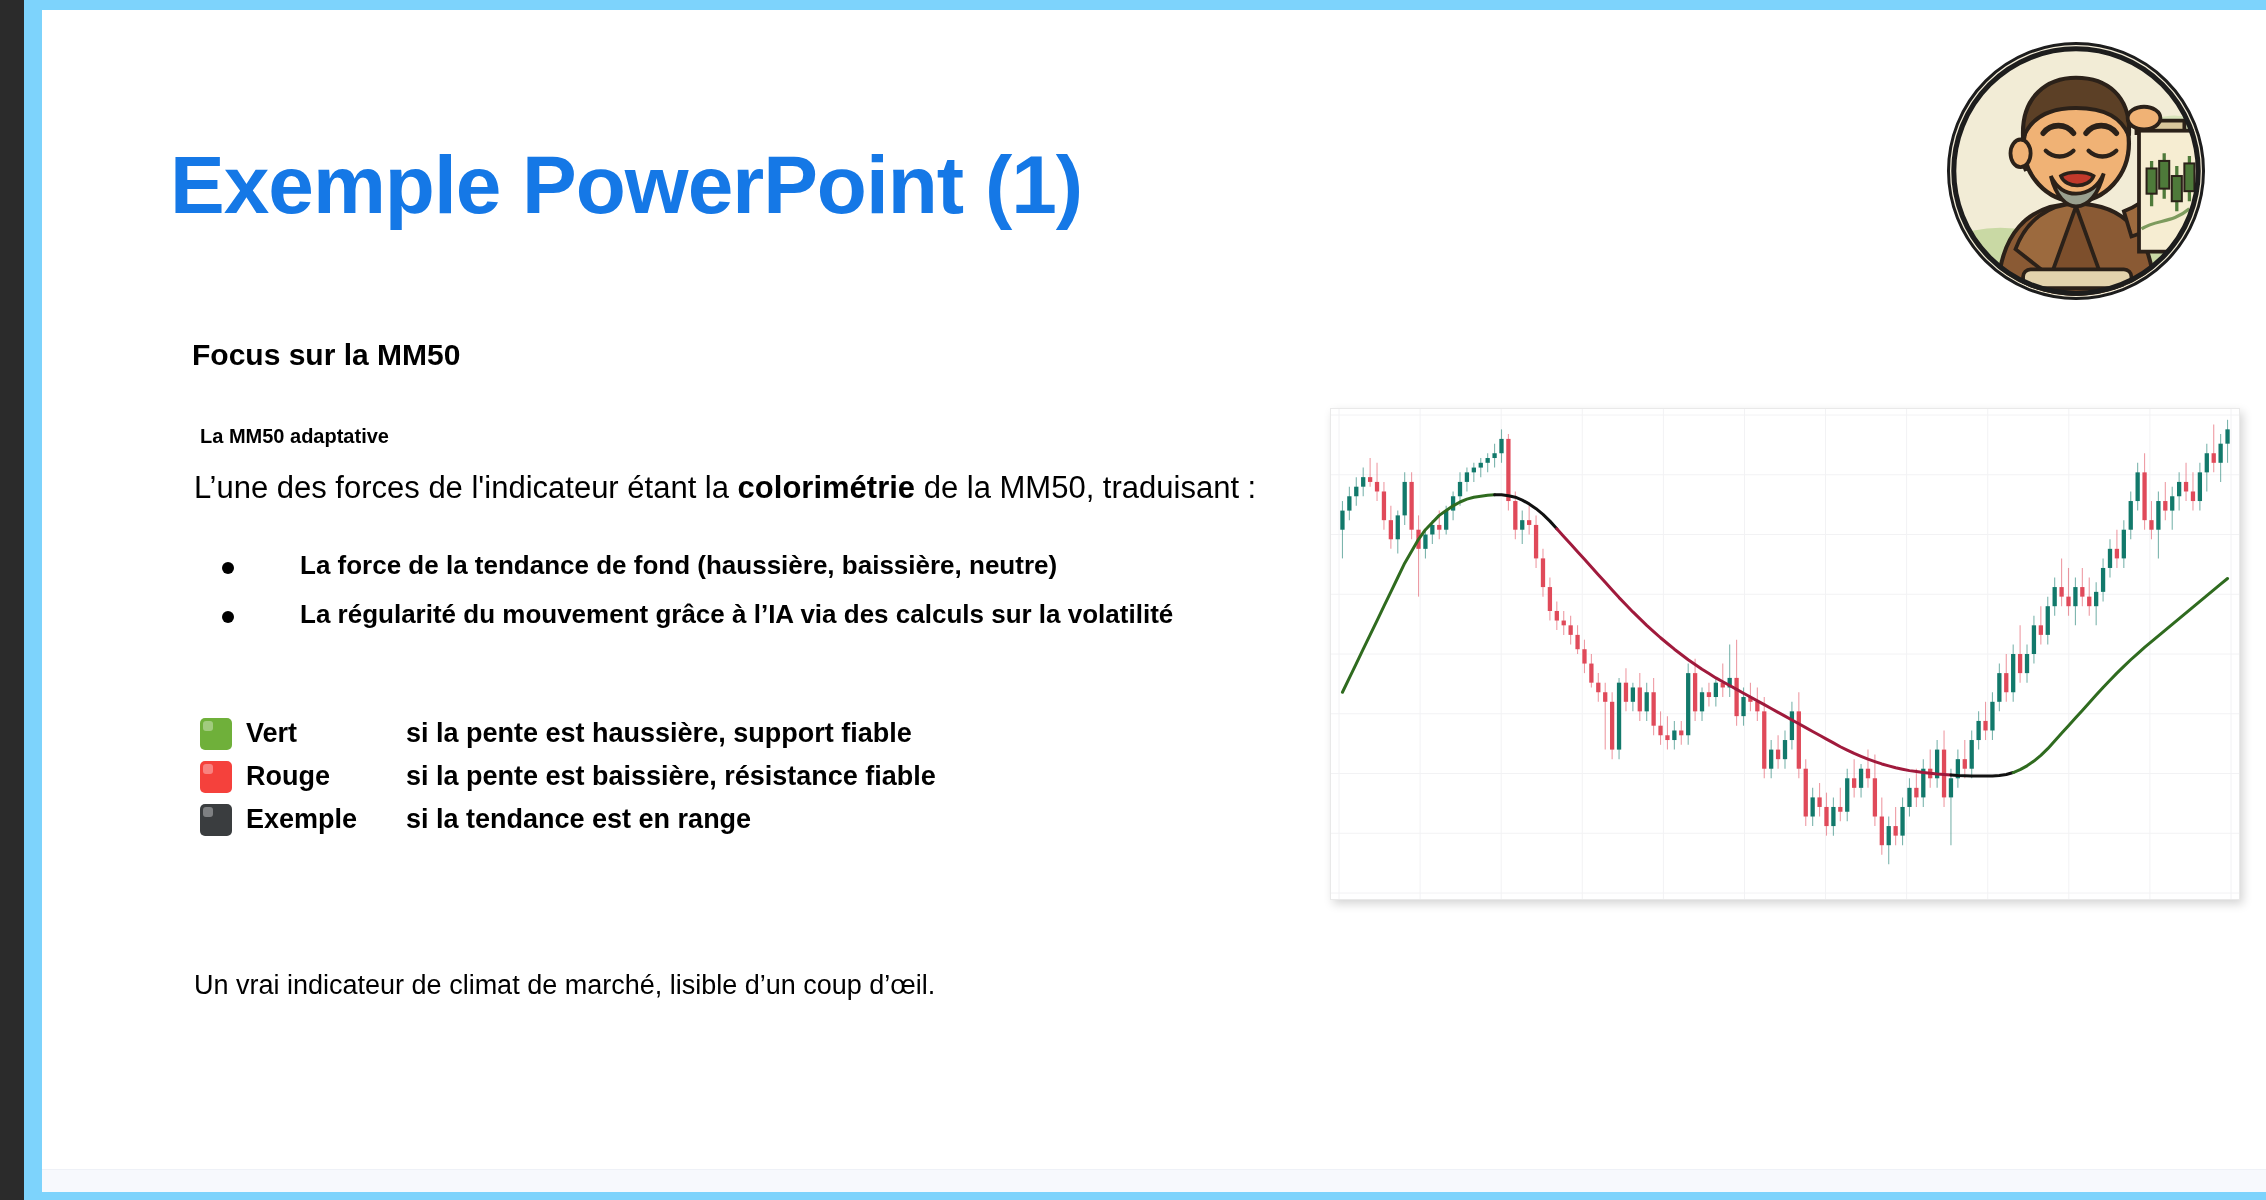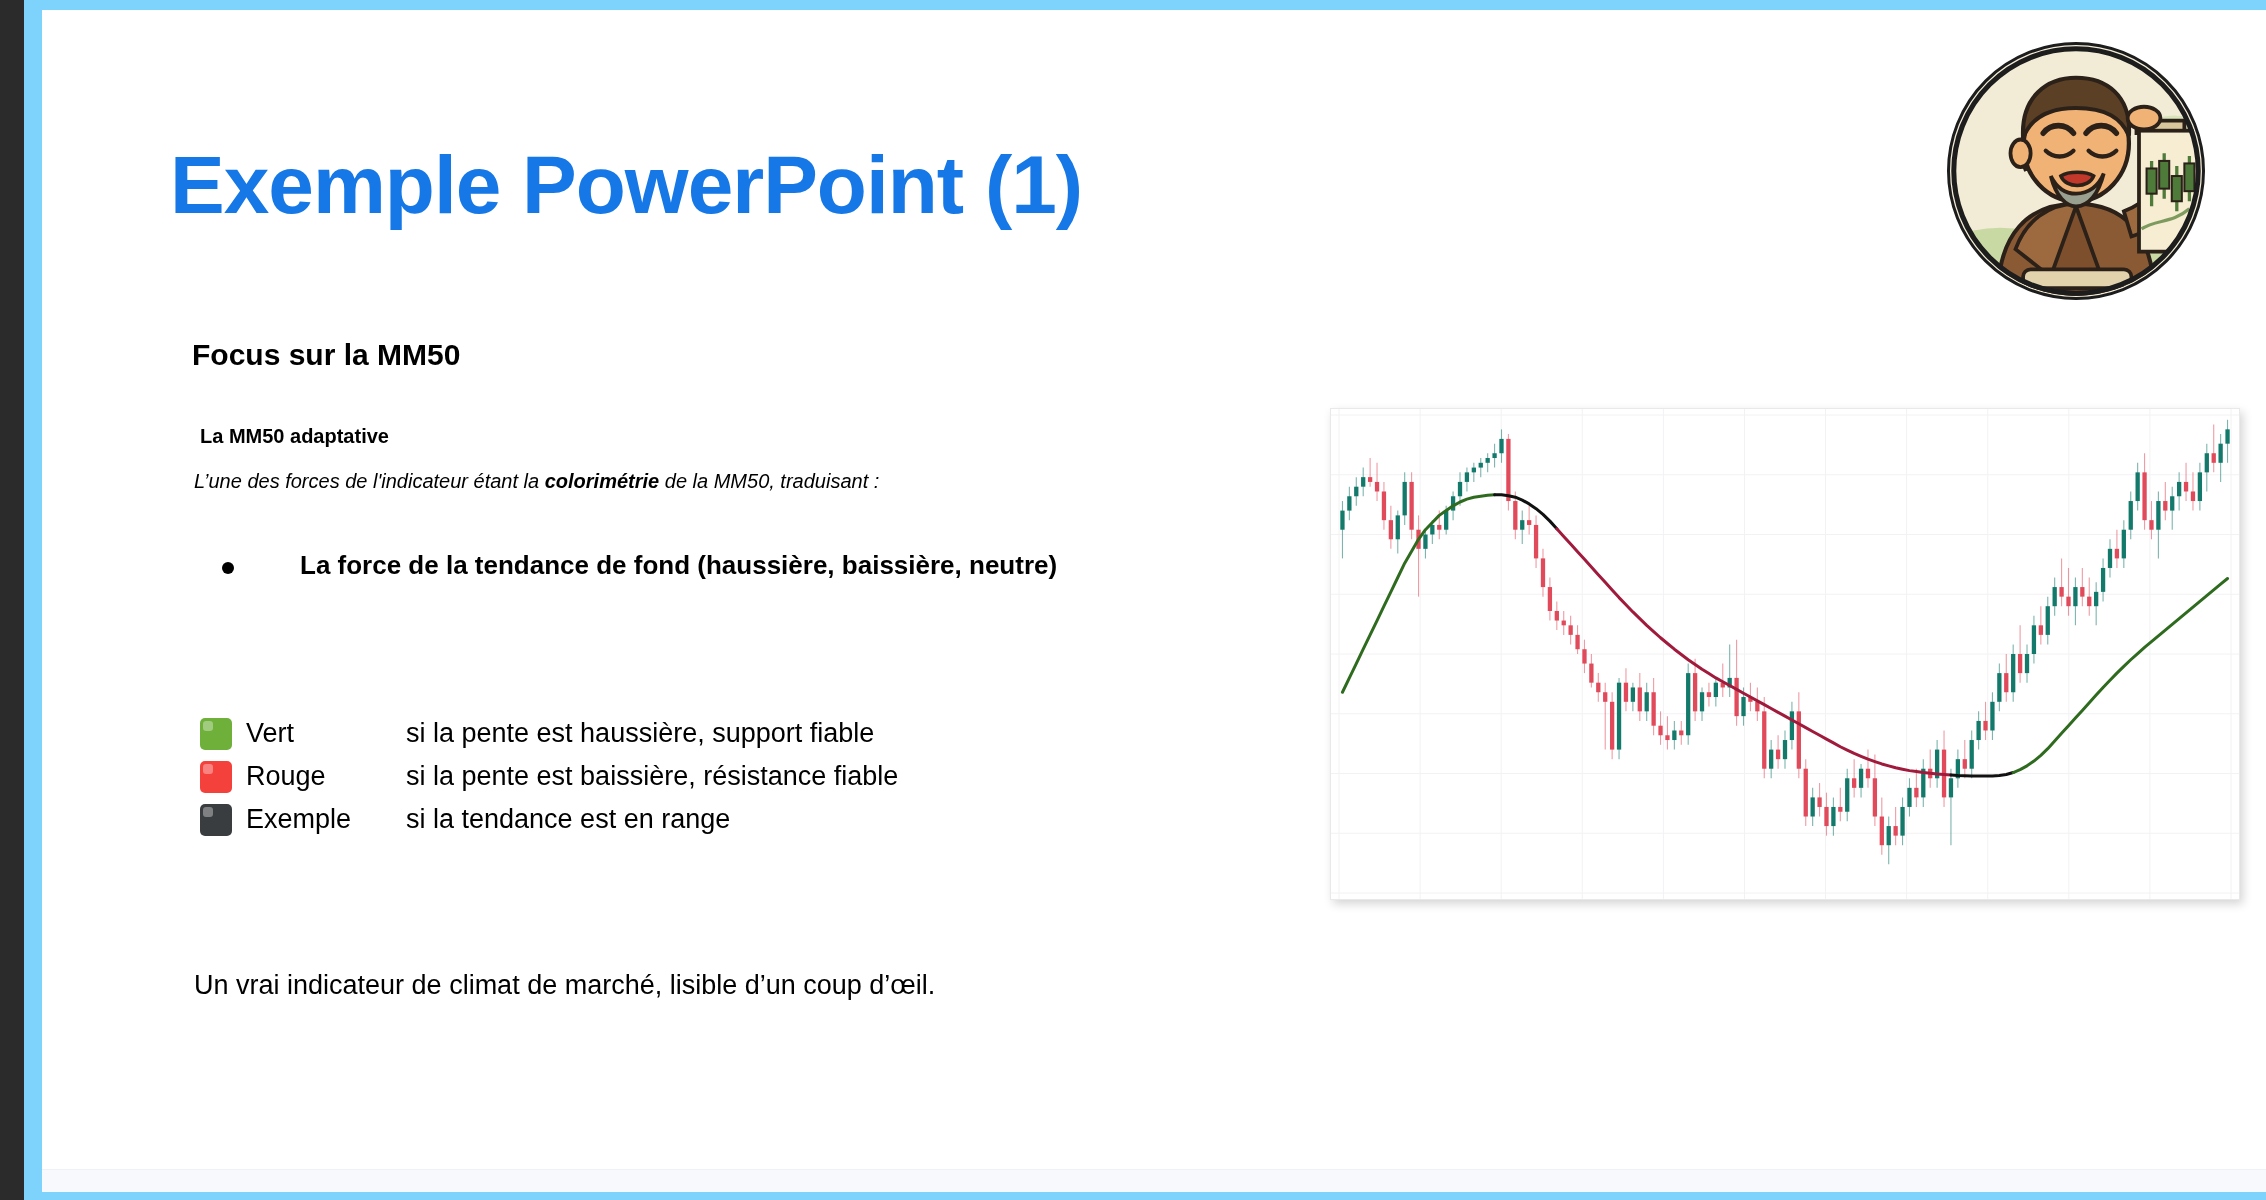--- a/index.html
+++ b/index.html
@@ -51,21 +51,21 @@
   #subheading{
     position:absolute;left:150px;top:328px;
     font-size:30px;font-weight:bold;color:#000;
   }
   #lead-bold{
     position:absolute;left:158px;top:415px;
     font-size:20px;font-weight:bold;color:#000;
   }
   #lead-para{
     position:absolute;left:152px;top:460px;
-    font-size:20px;color:#000;white-space:nowrap;font-style:italic;
+    font-size:31px;color:#000;white-space:nowrap;
   }
   #lead-para b{font-weight:bold;}
 
   #bullets{
     position:absolute;left:180px;top:540px;
     margin:0;padding:0;list-style:none;
   }
   #bullets li{
     position:relative;
     font-size:26px;color:#000;
@@ -81,20 +81,21 @@
     background:#000;
   }
 
   
   #legend{
     position:absolute;left:158px;top:702px;
   }
   .legend-row{
     display:flex;align-items:center;
     height:43px;
+    font-weight:bold;
   }
   .swatch{
     width:32px;height:32px;border-radius:5px;
     position:relative;overflow:hidden;
     flex:0 0 auto;
   }
   .swatch:after{
     content:"";position:absolute;left:3px;top:3px;
     width:10px;height:10px;border-radius:3px;
     background:rgba(255,255,255,.35);
@@ -183,20 +184,21 @@
 
     <div id="subheading">Focus sur la MM50</div>
     <div id="lead-bold">La MM50 adaptative</div>
 
     <div id="lead-para">
       <span>L’une des forces de l'indicateur étant la </span><b>colorimétrie</b><span> de la MM50, traduisant :</span>
     </div>
 
     <ul id="bullets">
       <li>La force de la tendance de fond (haussière, baissière, neutre)</li>
+      <li>La régularité du mouvement grâce à l’IA via des calculs sur la volatilité</li>
     </ul>
 
     <div id="legend">
       <div class="legend-row">
         <span class="swatch" style="background: rgb(111, 176, 58);"></span>
         <span class="legend-name">Vert</span>
         <span class="legend-desc">si la pente est haussière, support fiable</span>
       </div>
       <div class="legend-row">
         <span class="swatch" style="background: rgb(245, 65, 60);"></span>

